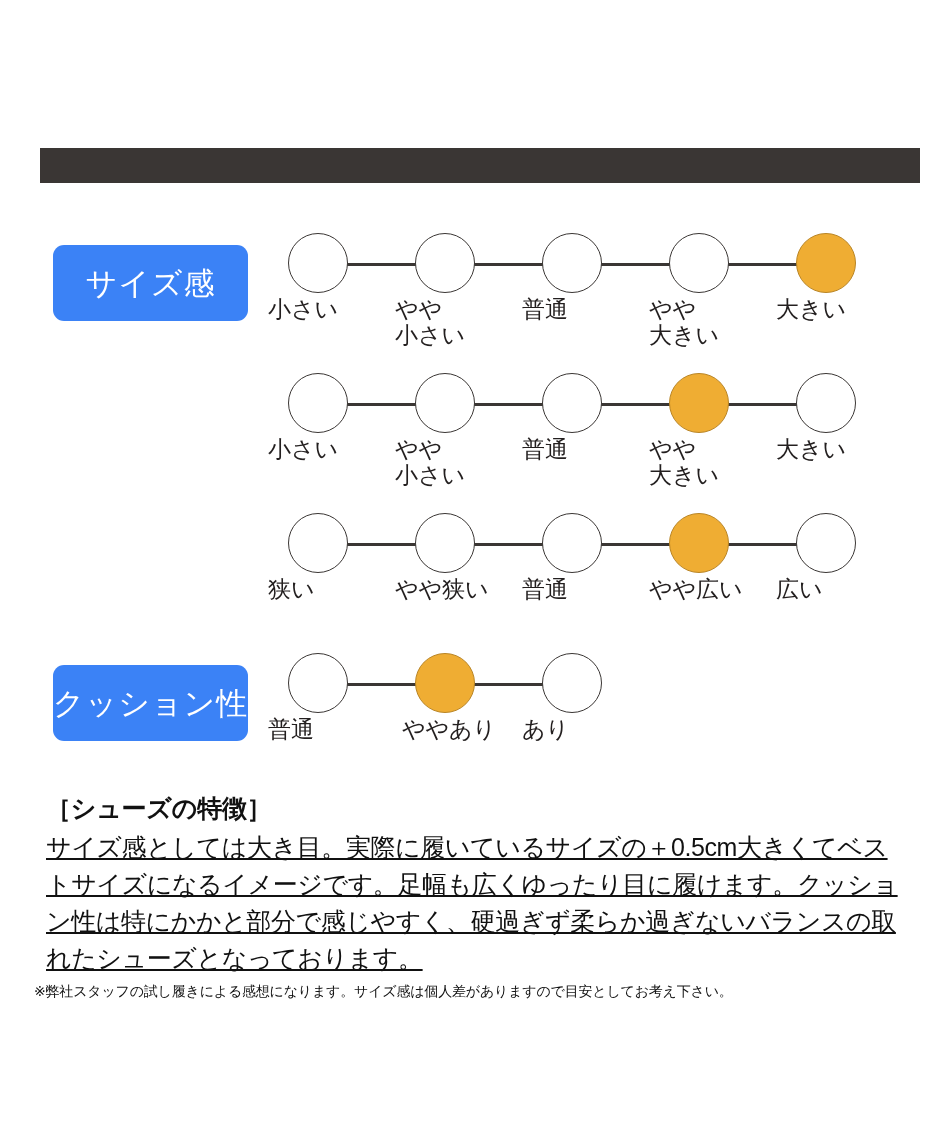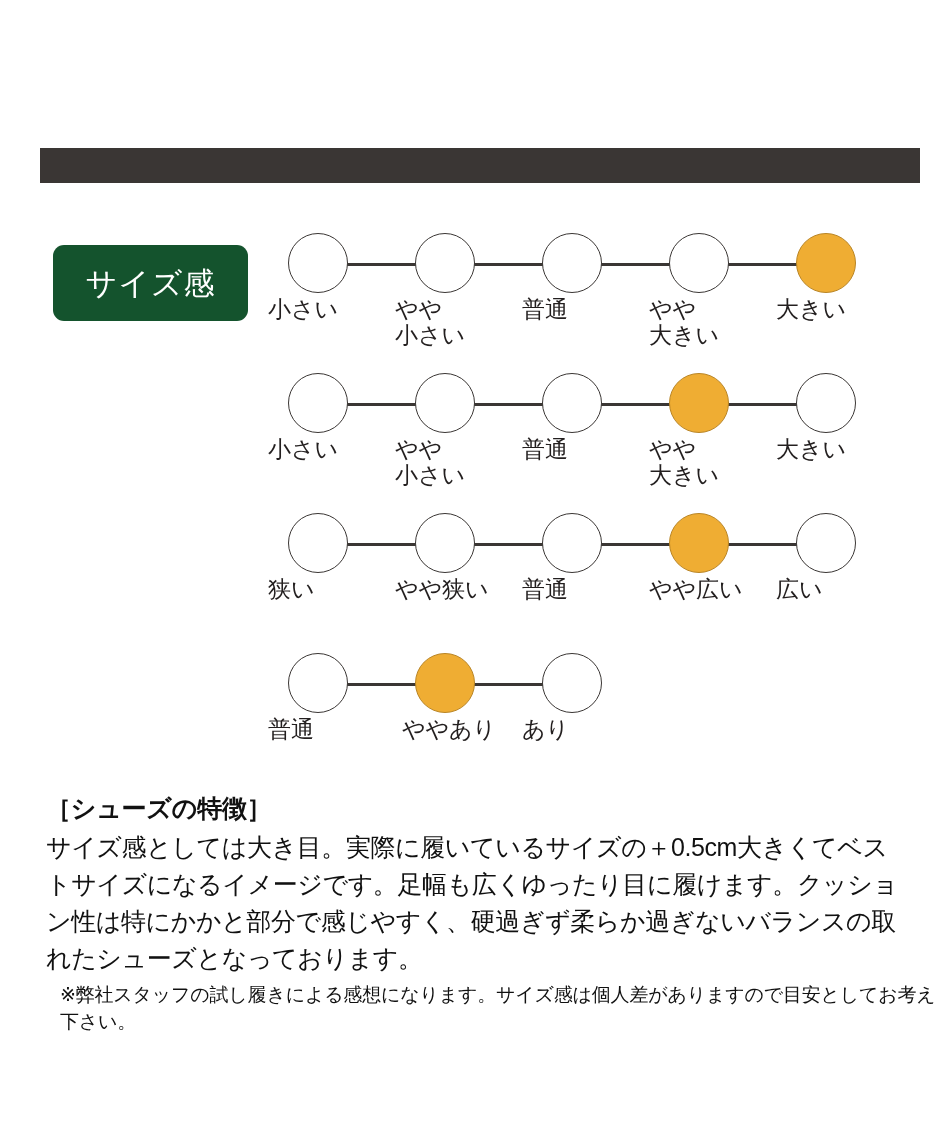--- a/index.html
+++ b/index.html
@@ -54,21 +54,21 @@
     position: relative;
     height: 140px;
   }
 
   .row-label {
     position: absolute;
     left: 53px;
     top: 15px;
     width: 195px;
     height: 76px;
-    background: #14532d;
+    background: #3b82f6;
     border-radius: 11px;
     display: flex;
     align-items: center;
     justify-content: center;
     box-sizing: border-box;
   }
   .row-label-text {
     color: #ffffff;
     font-size: 31px;
     line-height: 1;
@@ -129,27 +129,28 @@
     line-height: 1.35;
     color: #111111;
     letter-spacing: -0.2px;
   }
   .desc-body {
     font-size: 25px;
     line-height: 1.48;
     color: #111111;
     letter-spacing: -0.4px;
     margin-top: 3px;
+    text-decoration: underline;
   }
   .note {
     position: absolute;
-    left: 60px;
+    left: 34px;
     top: 982px;
     width: 880px;
-    font-size: 19px;
+    font-size: 14px;
     line-height: 1.4;
     color: #111111;
     letter-spacing: -0.2px;
   }
 </style>
 </head>
 <body>
 
 <div class="title-row">
   <div class="title-bar"></div>
@@ -202,20 +203,23 @@
         <div class="node-label" style="left: 157px;">やや狭い</div>
         <div class="node" style="left: 254px;"></div>
         <div class="node-label" style="left: 284px;">普通</div>
         <div class="node active" style="left: 381px;"></div>
         <div class="node-label" style="left: 411px;">やや広い</div>
         <div class="node" style="left: 508px;"></div>
         <div class="node-label" style="left: 538px;">広い</div>
       </div>
     </div>
     <div class="row">
+      <div class="row-label">
+        <span class="row-label-text">クッション性</span>
+      </div>
       <div class="scale" style="width: 314px;">
         <div class="track" style="width: 254px;"></div>
         <div class="node" style="left: 0px;"></div>
         <div class="node-label" style="left: 30px;">普通</div>
         <div class="node active" style="left: 127px;"></div>
         <div class="node-label" style="left: 164px;">ややあり</div>
         <div class="node" style="left: 254px;"></div>
         <div class="node-label" style="left: 284px;">あり</div>
       </div>
     </div>

